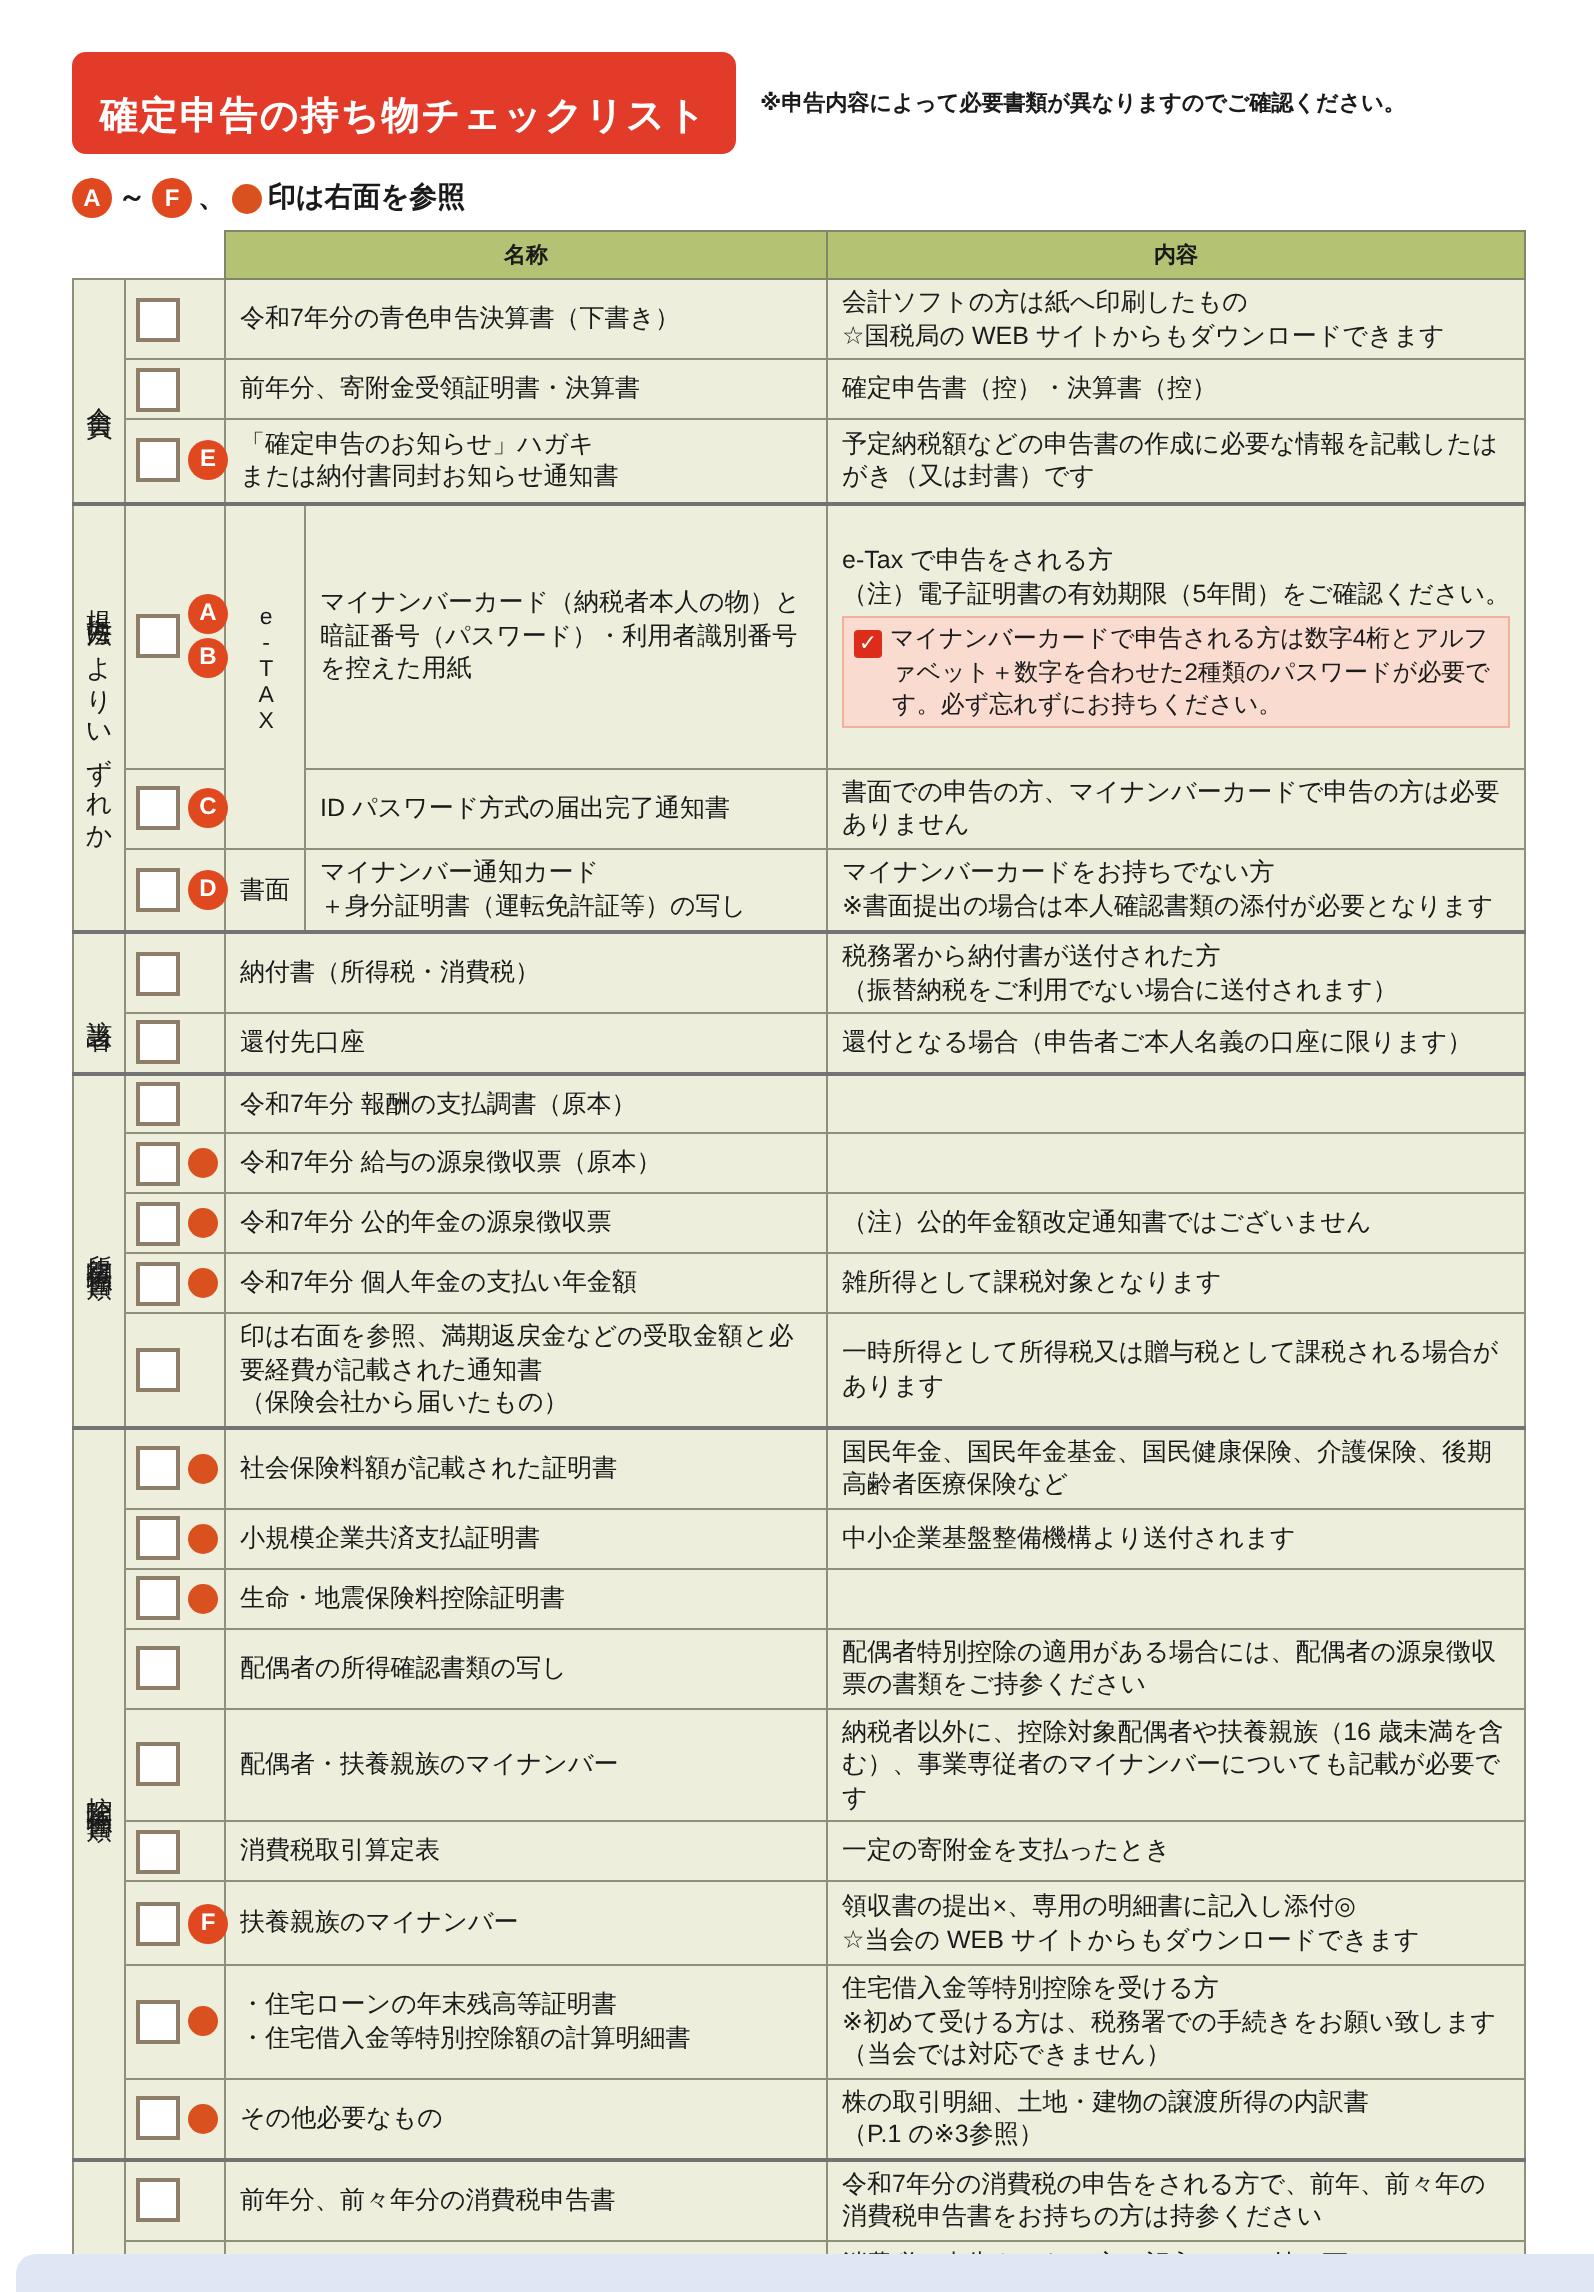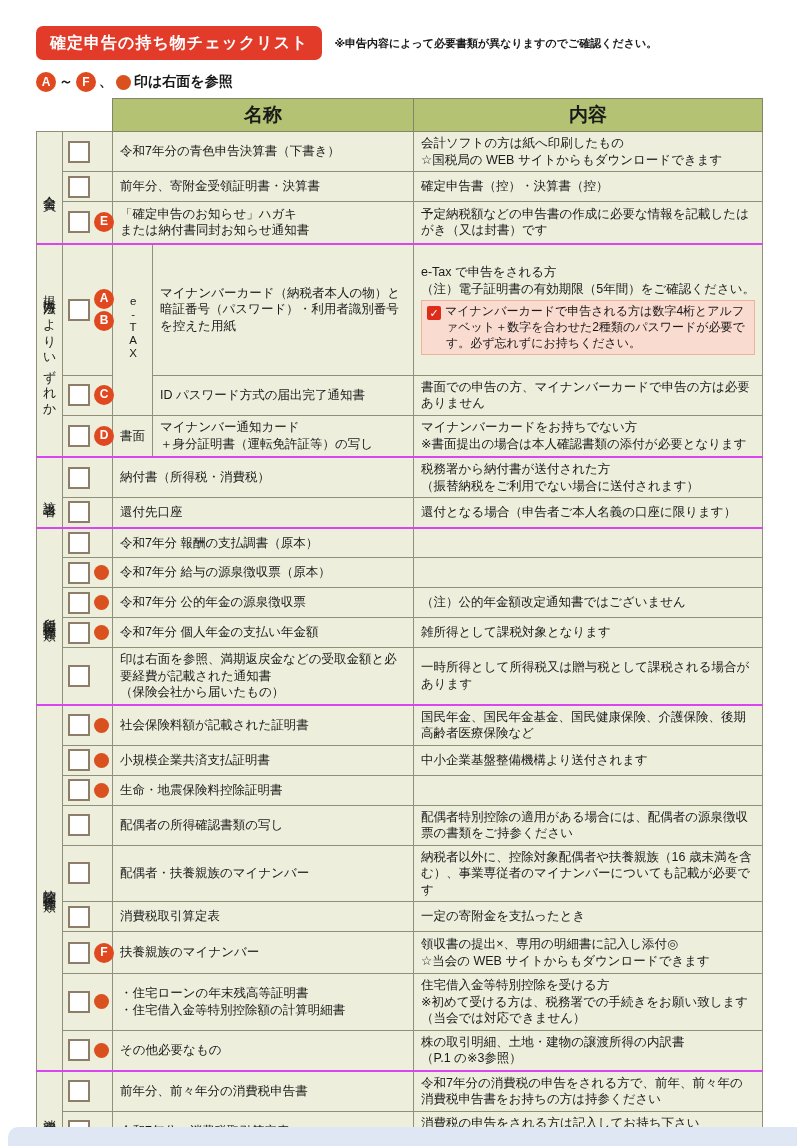--- a/index.html
+++ b/index.html
@@ -5,43 +5,43 @@
   html,body{margin:0;padding:0;}
   body{
     width:797px;height:1146px;position:relative;overflow:hidden;
     background:#ffffff;color:#1a1a1a;
     font-family:"Liberation Sans","DejaVu Sans",sans-serif;
   }
   .content{padding:26px 35px 0 36px;}
   
   .titlebar{display:flex;align-items:center;gap:12px;}
   .title{
-    background:#e23b2a;color:#fff;font-weight:bold;font-size:16px;
-    padding:7px 14px 6px;border-radius:7px;letter-spacing:1px;white-space:nowrap;
+    background:#e23b2a;color:#fff;font-weight:bold;font-size:19px;
+    padding:19px 14px 6px;border-radius:7px;letter-spacing:1px;white-space:nowrap;
   }
   .note{font-size:11px;font-weight:bold;}
   
   .legend{margin:12px 0 6px 0;display:flex;align-items:center;gap:3px;font-size:14px;font-weight:bold;}
   .cmark{
     width:20px;height:20px;border-radius:50%;background:#e0481f;color:#fff;
     font-size:12px;font-weight:bold;display:inline-flex;align-items:center;justify-content:center;flex:none;
   }
   .dot{width:15px;height:15px;border-radius:50%;background:#d9511e;display:inline-block;flex:none;}
   
   table{border-collapse:collapse;table-layout:fixed;width:726px;}
   th{
-    background:#b3c273;font-size:19px;font-weight:bold;padding:3px;
+    background:#b3c273;font-size:11px;font-weight:bold;padding:3px;
     border:1px solid #84846a;
   }
   td{
     border:1px solid #90907a;background:#edefdc;font-size:12.5px;line-height:1.32;
     padding:3px 7px;vertical-align:middle;
   }
   td.blank{border:none;background:#fff;}
-  tr.st > td{border-top:2px solid #d946ef;}
+  tr.st > td{border-top:2px solid #737373;}
   td.cat{padding:2px 0;text-align:center;}
   .vtext{writing-mode:vertical-rl;text-orientation:upright;letter-spacing:2px;font-size:13px;margin:auto;display:inline-block;}
   .vsub{writing-mode:vertical-rl;text-orientation:upright;letter-spacing:1px;font-size:11.5px;margin:auto;display:inline-block;}
   td.chk{padding:2px 2px 2px 5px;}
   .chkwrap{display:flex;align-items:center;gap:4px;}
   .cb{width:18px;height:18px;background:#fff;border:2px solid #8d7d69;display:inline-block;flex:none;}
   .markcol{display:flex;flex-direction:column;gap:2px;}
   td.sub{text-align:center;padding:2px;}
   td.name,td.cont{white-space:pre-line;}
   

